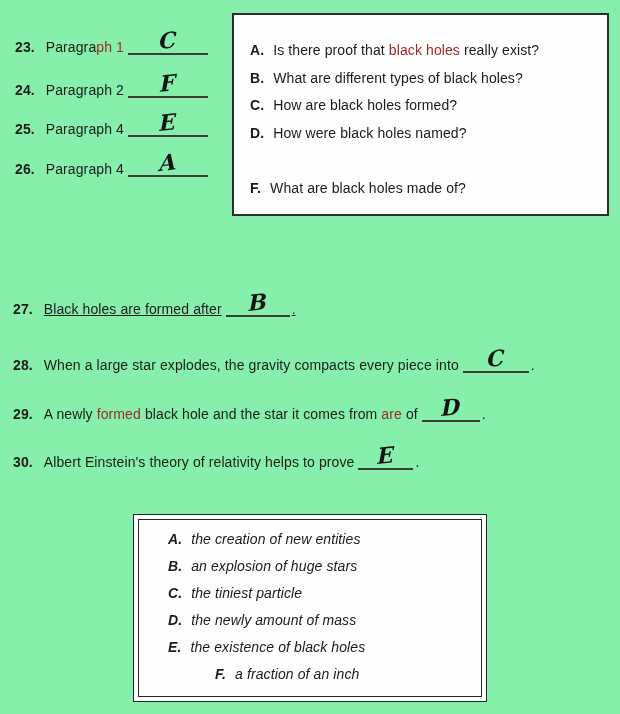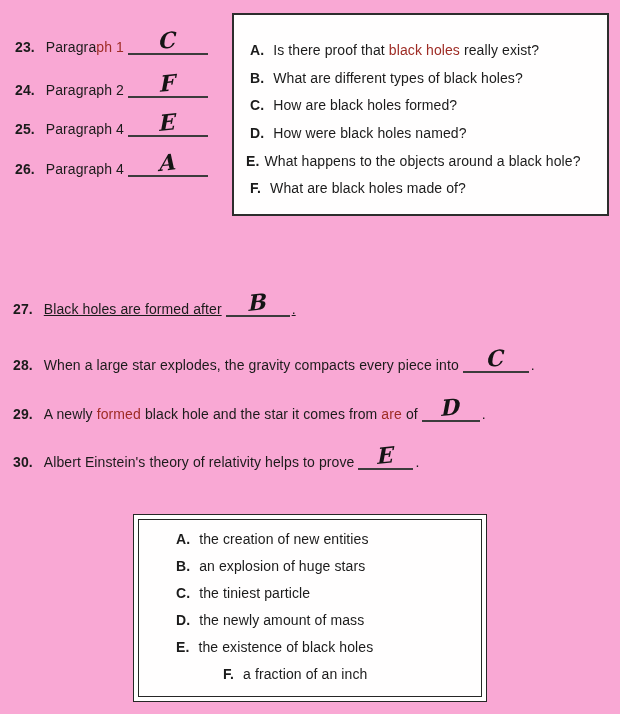--- a/index.html
+++ b/index.html
@@ -5,21 +5,21 @@
   html,body { margin:0; padding:0; }
   body {
     width:620px; height:714px;
     background:#ffffff;
     font-family:"Liberation Sans", sans-serif;
     color:#1b1b1b;
     overflow:hidden;
   }
   #page {
     position:relative; width:620px; height:714px;
-    background:#f9a8d4;
+    background:#86efac;
   }
   .row {
     position:absolute; left:15px;
     font-size:14px; line-height:19px;
     white-space:nowrap;
     letter-spacing:0.1px;
   }
   .qnum {
     font-weight:bold;
     display:inline-block;
@@ -61,21 +61,21 @@
     border:1.5px solid #262626;
     outline:1.5px solid #262626;
     outline-offset:-6px;
   }
   .opt {
     position:absolute; left:16px;
     font-size:14px; line-height:19px;
     white-space:nowrap;
     letter-spacing:0.1px;
   }
-  .bank-opt { left:42px; }
+  .bank-opt { left:34px;font-style:italic; }
   .letter {
     font-weight:bold;
     display:inline-block;
     margin-right:9px;
   }
 </style>
 </head>
 <body>
 
 <div id="page">
@@ -98,23 +98,20 @@
       <span class="letter">A.</span><span>Is there proof that </span><span class="red">black holes</span><span> really exist?</span>
     </div>
     <div class="opt" style="top:54px;">
       <span class="letter">B.</span><span>What are different types of black holes?</span>
     </div>
     <div class="opt" style="top:81px;">
       <span class="letter">C.</span><span>How are black holes formed?</span>
     </div>
     <div class="opt" style="top:109px;">
       <span class="letter">D.</span><span>How were black holes named?</span>
-    </div>
-    <div class="opt" style="top:137px; left:12px;">
-      <span class="letter" style="margin-right:5px;">E.</span><span>What happens to the objects around a black hole?</span>
     </div>
     <div class="opt" style="top:164px;">
       <span class="letter">F.</span><span>What are black holes made of?</span>
     </div>
   </div>
 
   <div class="row" style="top:300px; left:13px;text-decoration:underline;">
     <span class="qnum">27.</span><span>Black holes are formed after</span><span class="red"></span><span></span><span class="red"></span><span></span><span class="blank" style="width:64px;"><span class="hand">B</span></span><span>.</span>
   </div>
   <div class="row" style="top:356px; left:13px;">

